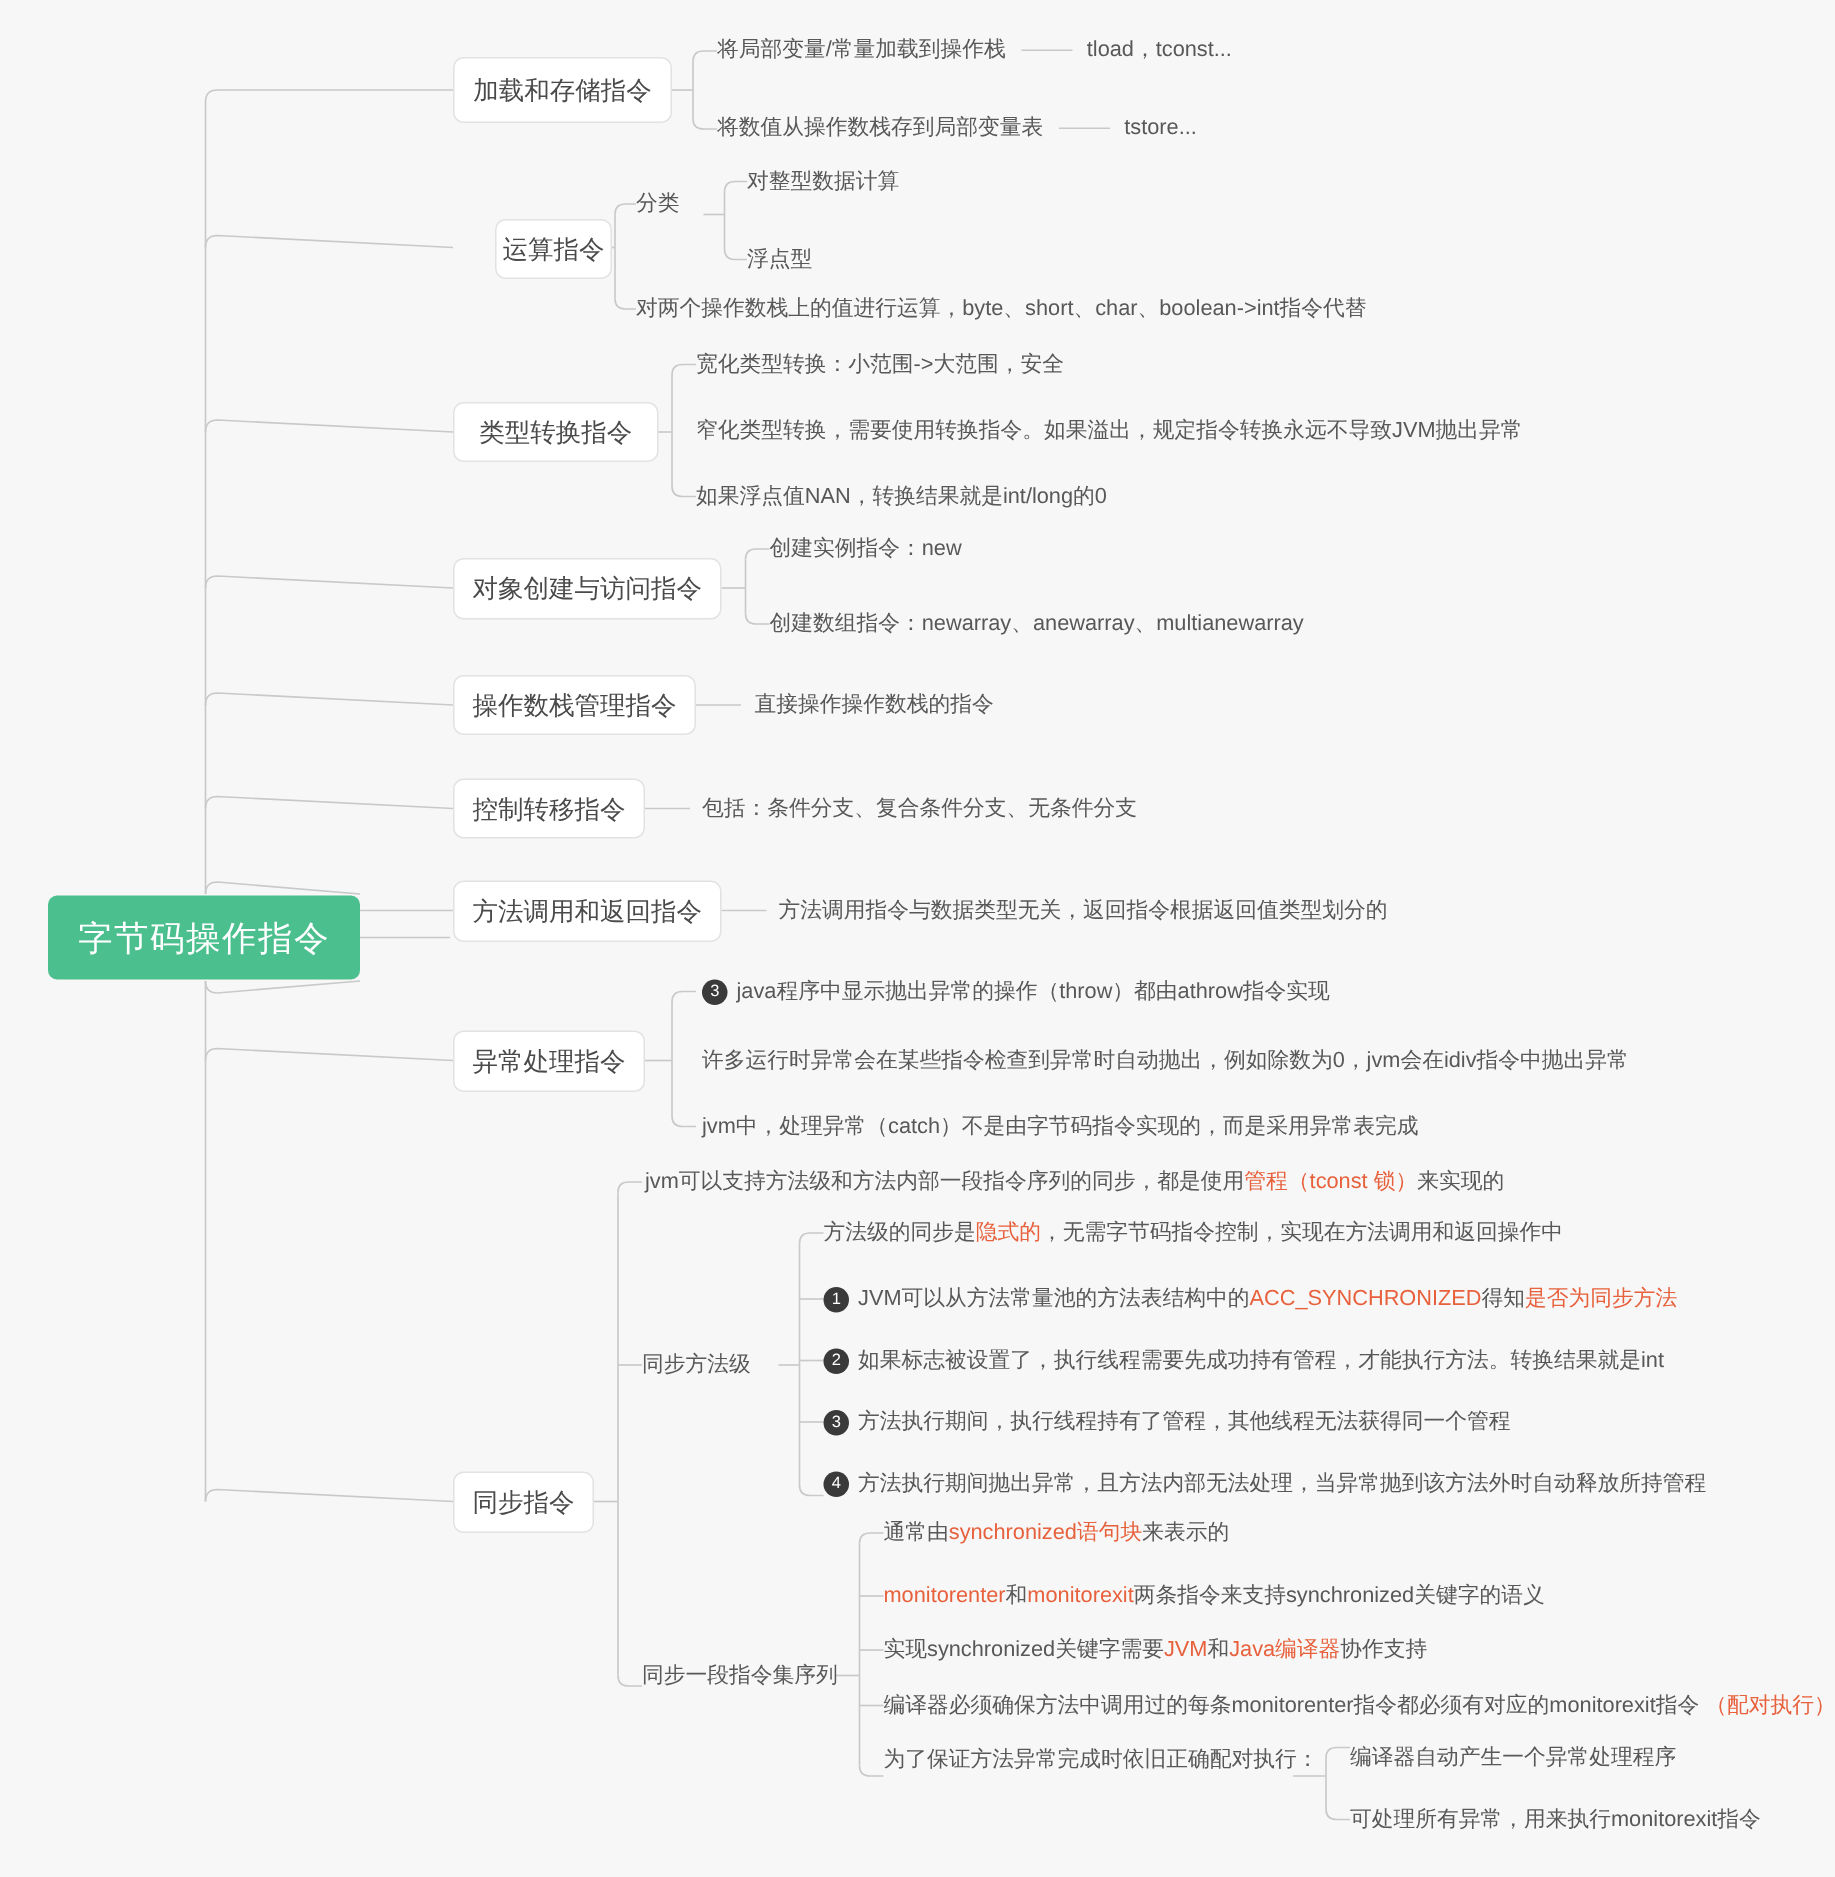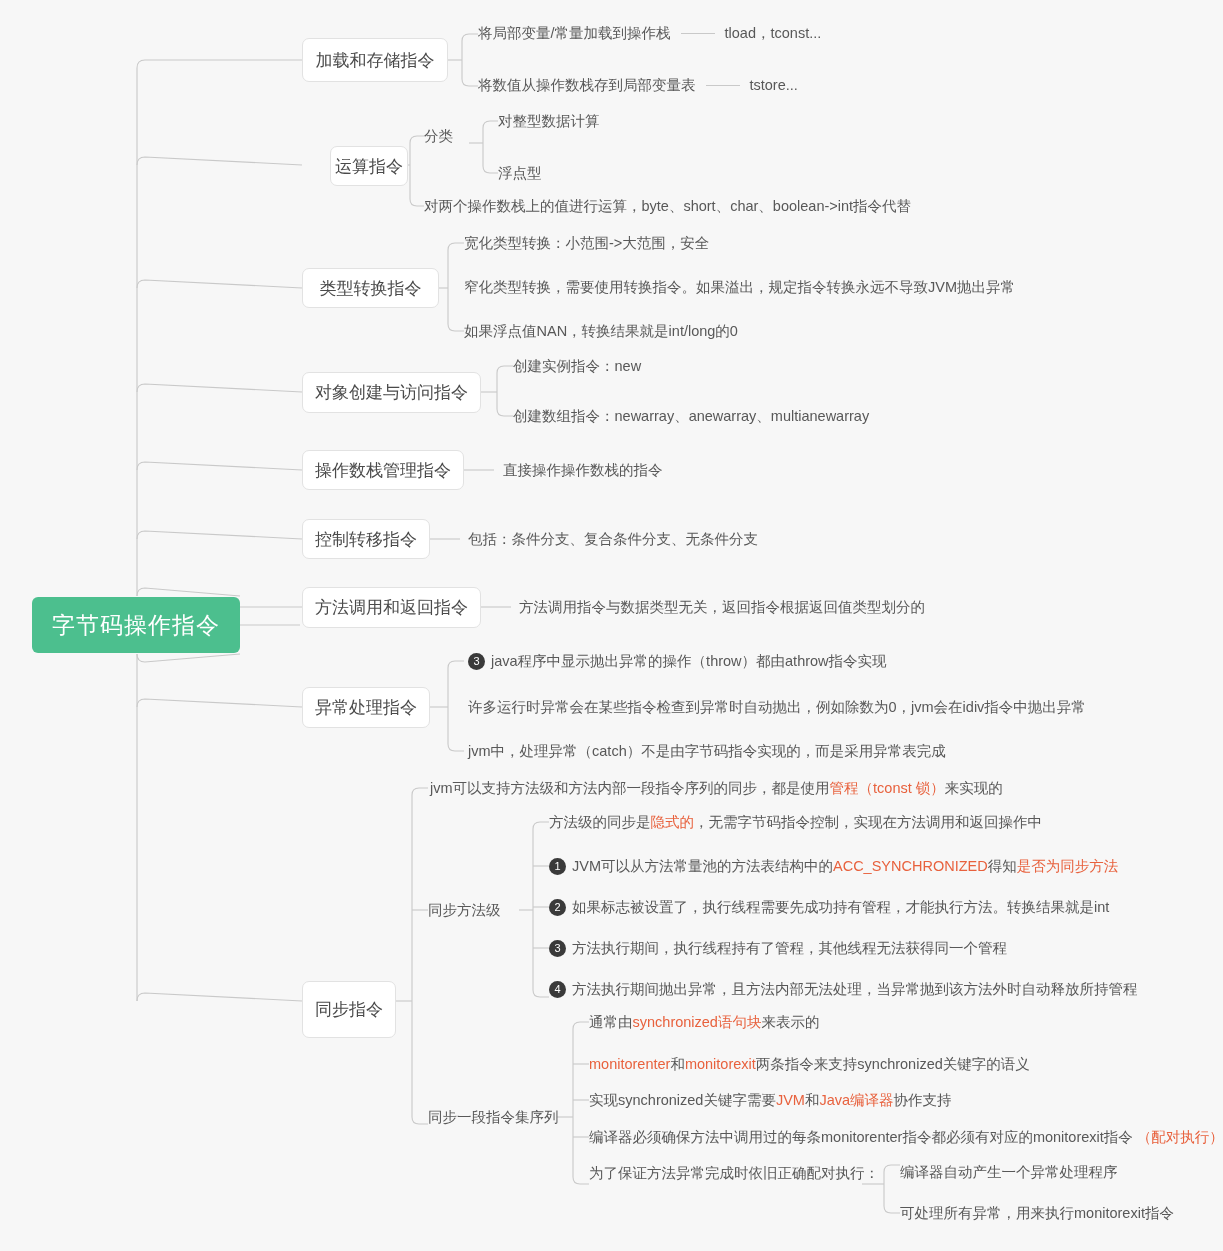--- a/index.html
+++ b/index.html
@@ -192,21 +192,21 @@
   </div>
 
   <div class="box" style="left:302px;top:587px;width:179px;height:41px;">
     <span>方法调用和返回指令</span>
   </div>
 
   <div class="box" style="left:302px;top:687px;width:128px;height:41px;">
     <span>异常处理指令</span>
   </div>
 
-  <div class="box" style="left:302px;top:981px;width:94px;height:57px;">
+  <div class="box" style="left:302px;top:981px;width:94px;height:41px;">
     <span>同步指令</span>
   </div>
 
   <div class="leaf" style="left:478px;top:24px;">
     <span>将局部变量/常量加载到操作栈</span>
     <span class="dash"></span>
     <span>tload，tconst...</span>
   </div>
   <div class="leaf" style="left:478px;top:76px;">
     <span>将数值从操作数栈存到局部变量表</span>

